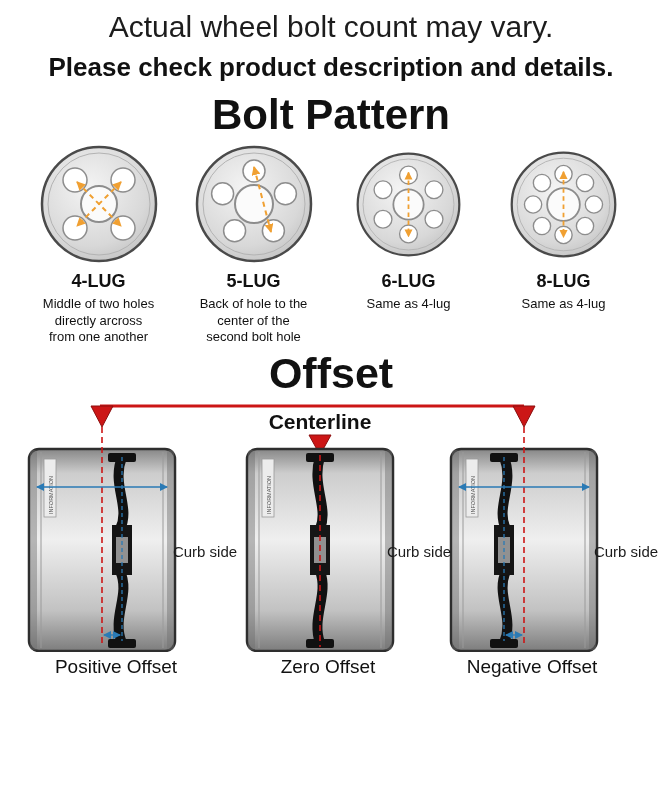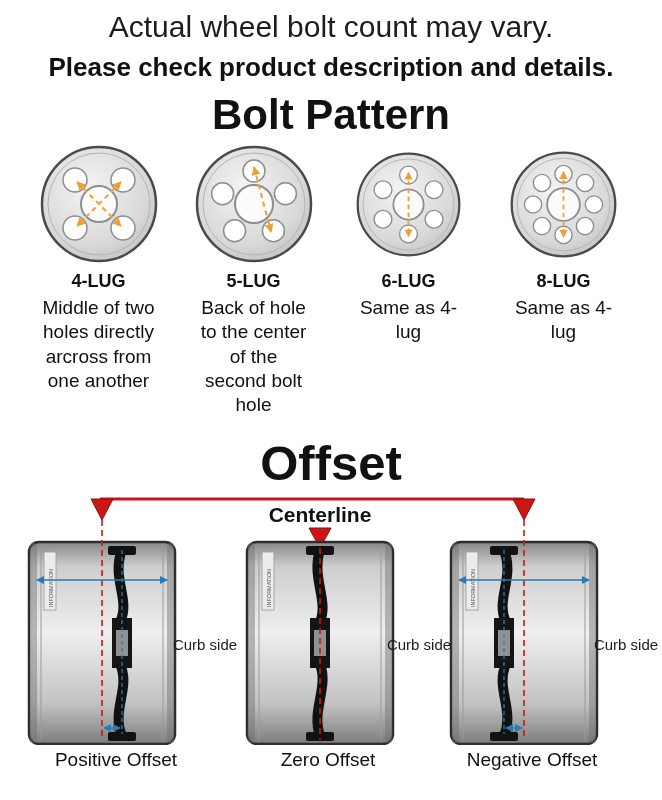--- a/index.html
+++ b/index.html
@@ -9,22 +9,22 @@
   }
   .header{text-align:center;padding-top:6px;}
   .main-title{font-size:44px;font-weight:800;letter-spacing:-1px;line-height:1.05;margin:0;}
   .subtitle{font-size:30px;font-weight:400;color:#1c1c1c;margin:4px 0 0;}
   .note{font-size:26px;font-weight:700;margin:8px 0 0;}
   .bolt-title{font-size:42px;font-weight:800;text-align:center;margin:10px 16px 4px;line-height:1.05;}
   .bolt-row{display:flex;justify-content:center;align-items:flex-start;}
   .bolt-col{flex:0 0 155px;text-align:center;}
   .circle-box{height:126px;display:flex;align-items:center;justify-content:center;}
   .lug-label{font-size:18px;font-weight:700;margin-top:4px;}
-  .lug-desc{font-size:19px;line-height:1.28;margin:4px auto 15px;width:112px;}
-  .offset-title{font-size:49px;font-weight:800;text-align:center;margin:6px 8px 0;line-height:1.0;}
+  .lug-desc{font-size:13px;line-height:1.28;margin:4px auto 0;width:112px;}
+  .offset-title{font-size:43px;font-weight:800;text-align:center;margin:6px 8px 0;line-height:1.0;}
   .offset-diagram{display:block;margin:2px 0 0;}
   .offset-labels{position:relative;height:30px;margin-top:2px;}
   .offset-labels span{
     position:absolute;top:2px;transform:translateX(-50%);
     font-size:19px;font-weight:400;white-space:nowrap;padding-left:16px;
   }
 </style>
 </head>
 <body>
 

